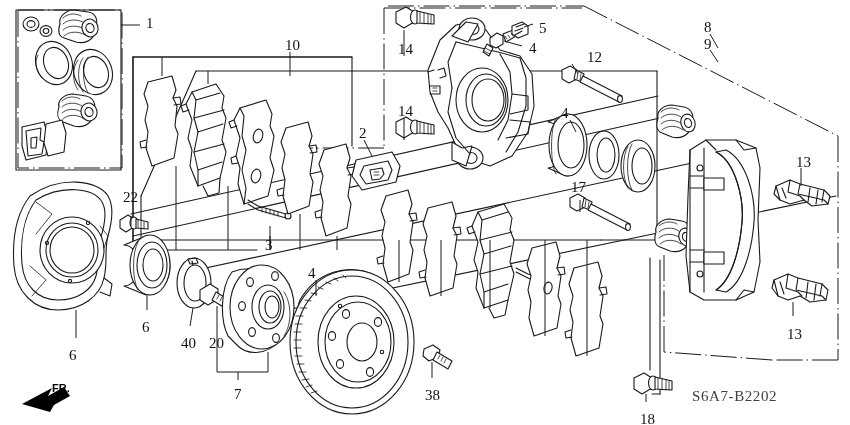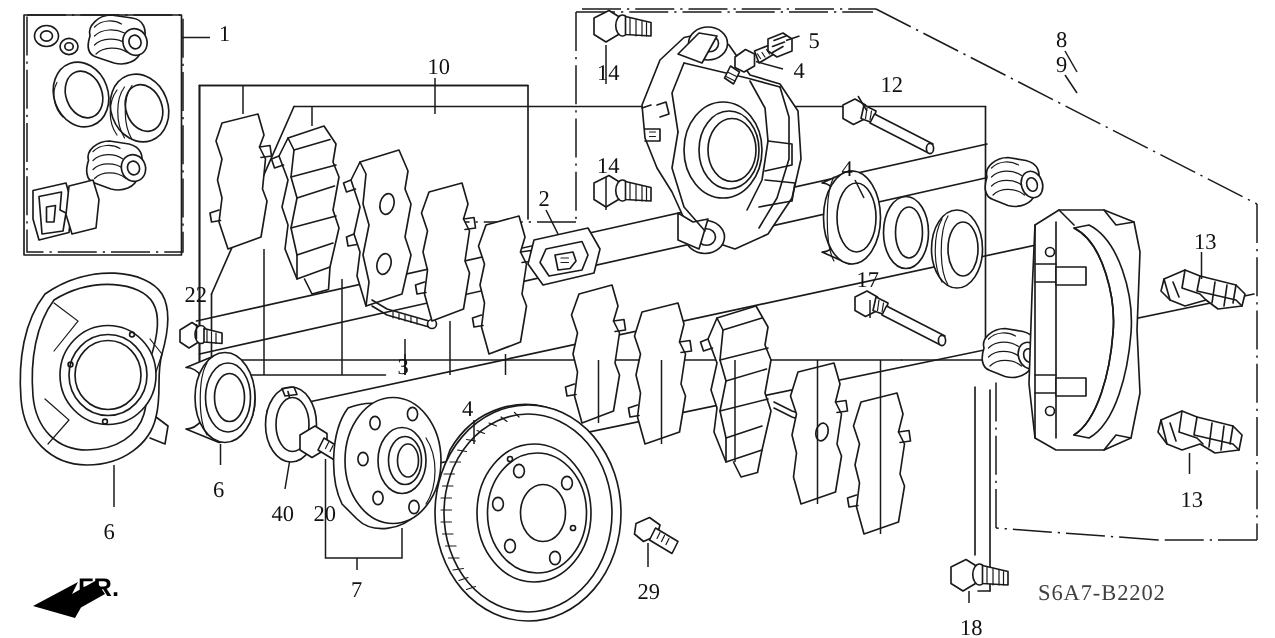--- a/index.html
+++ b/index.html
@@ -5,21 +5,21 @@
   html,body{margin:0;padding:0;background:#ffffff;}
   body{width:850px;height:425px;overflow:hidden;
        font-family:"Liberation Serif", serif;color:#000;}
   #stage{position:relative;width:850px;height:425px;background:#fff;}
   #art{position:absolute;left:0;top:0;width:850px;height:425px;}
   .lbl{position:absolute;font-family:"Liberation Serif", serif;font-size:15px;
        font-weight:400;color:#111;line-height:1;white-space:nowrap;}
   .code{position:absolute;font-family:"Liberation Serif", serif;font-size:15px;
         letter-spacing:.6px;color:#404040;white-space:nowrap;}
   .fr{position:absolute;font-family:"Liberation Sans", sans-serif;
-      font-size:17px;font-weight:bold;color:#000;white-space:nowrap;}
+      font-size:11px;font-weight:bold;color:#000;white-space:nowrap;}
 </style>
 </head>
 <body>
 
 <div id="stage">
 
   <svg id="art" viewBox="0 0 850 425" xmlns="http://www.w3.org/2000/svg">
     <defs>
       <style>
         .s   { fill:none; stroke:#1a1a1a; stroke-width:1.1; stroke-linejoin:round; stroke-linecap:round; }
@@ -607,20 +607,20 @@
   <div class="lbl" style="left:796px;top:155px;">13</div>
   <div class="lbl" style="left:571px;top:180px;">17</div>
   <div class="lbl" style="left:123px;top:190px;">22</div>
   <div class="lbl" style="left:265px;top:238px;">3</div>
   <div class="lbl" style="left:308px;top:266px;">4</div>
   <div class="lbl" style="left:142px;top:320px;">6</div>
   <div class="lbl" style="left:181px;top:336px;">40</div>
   <div class="lbl" style="left:209px;top:336px;">20</div>
   <div class="lbl" style="left:69px;top:348px;">6</div>
   <div class="lbl" style="left:787px;top:327px;">13</div>
-  <div class="lbl" style="left:425px;top:388px;">29</div>
+  <div class="lbl" style="left:425px;top:388px;">38</div>
   <div class="lbl" style="left:234px;top:387px;">7</div>
   <div class="lbl" style="left:640px;top:412px;">18</div>
 
   <div class="fr" style="left:52px;top:382px;">FR.</div>
   <div class="code" style="left:692px;top:388px;">S6A7-B2202</div>
 
 </div>
 
 </body></html>

